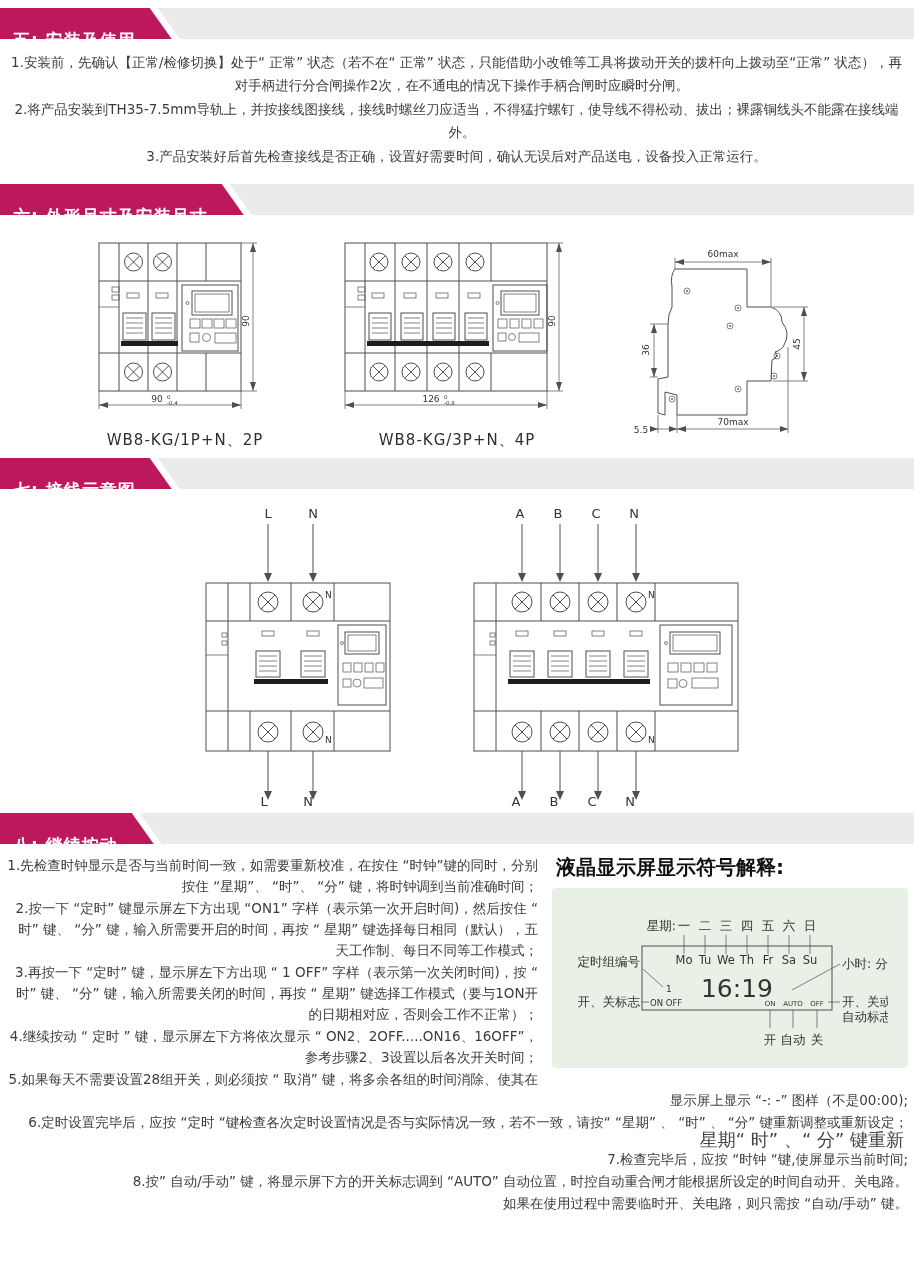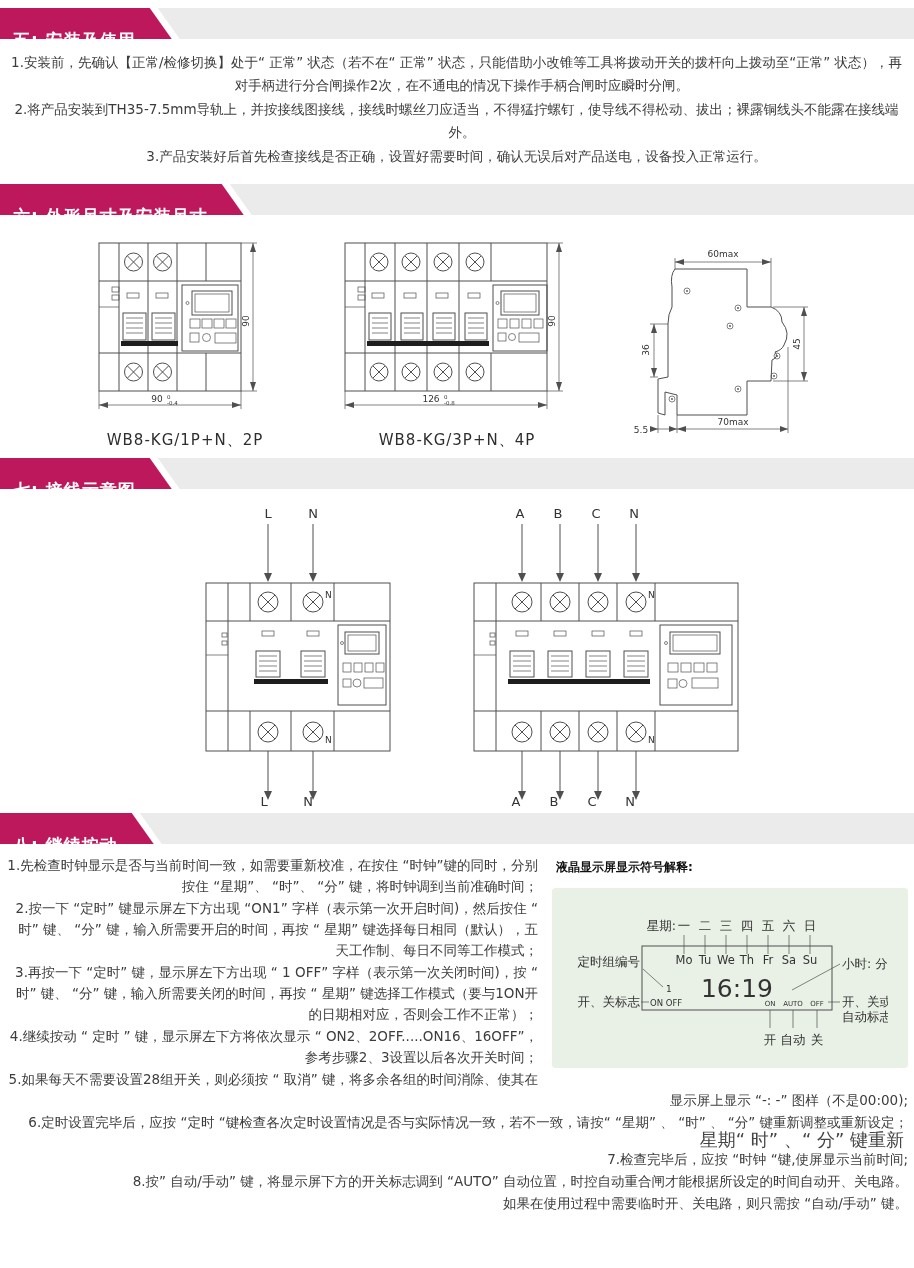--- a/index.html
+++ b/index.html
@@ -45,21 +45,21 @@
   .arr  { fill:#4f4f4f; stroke:none; }
   svg text { fill:#333; font-family:"DejaVu Sans","Liberation Sans",sans-serif; }
   .dtx { font-size:9px; }
   .dts { font-size:5.5px; }
   .ptx { font-size:13px; }
   .ntx { font-size:9px; }
   
   .ops { padding:2px 6px 0 7px; font-size:13.5px; line-height:21px; }
   .ops p { margin-bottom:1px;text-align:right; }
   .lcd-wrap { float:right; width:356px; margin:0 0 6px 14px; }
-  .lcd-head { font-size:12px; font-weight:bold; color:#111; margin:2px 0 10px 4px; }
+  .lcd-head { font-size:20px; font-weight:bold; color:#111; margin:2px 0 10px 4px; }
   .lcd-panel { background:#e9f0e5; border-radius:4px; padding:14px 8px 8px 14px; }
   .stray { text-align:right; font-size:18px; line-height:17px; margin:-3px 4px 1px 0; color:#444; }
 </style>
 </head>
 <body>
 
 <div class="page">
 
   <div class="sec-h h5">
     <div class="sec-badge">五: 安装及使用</div>

